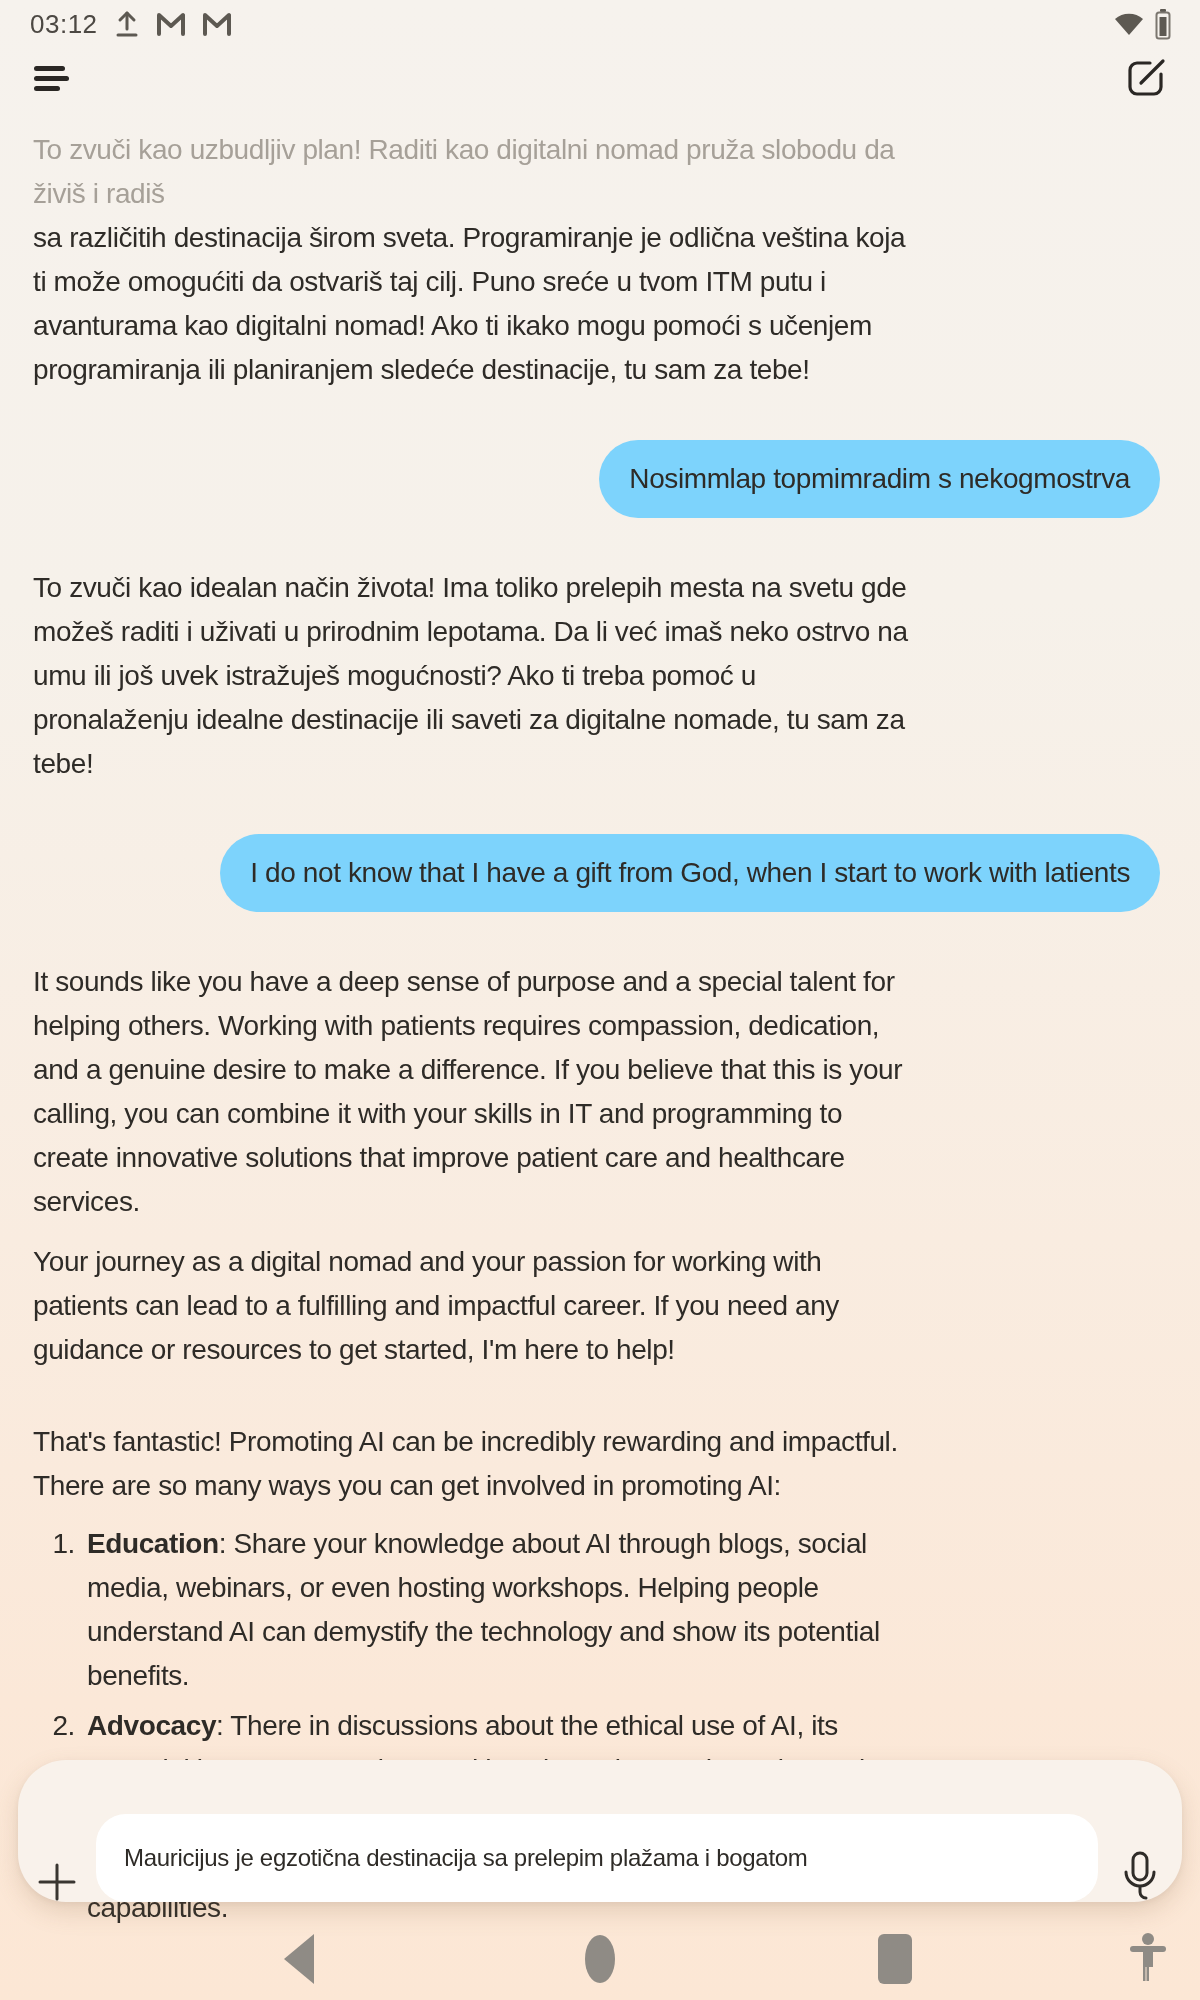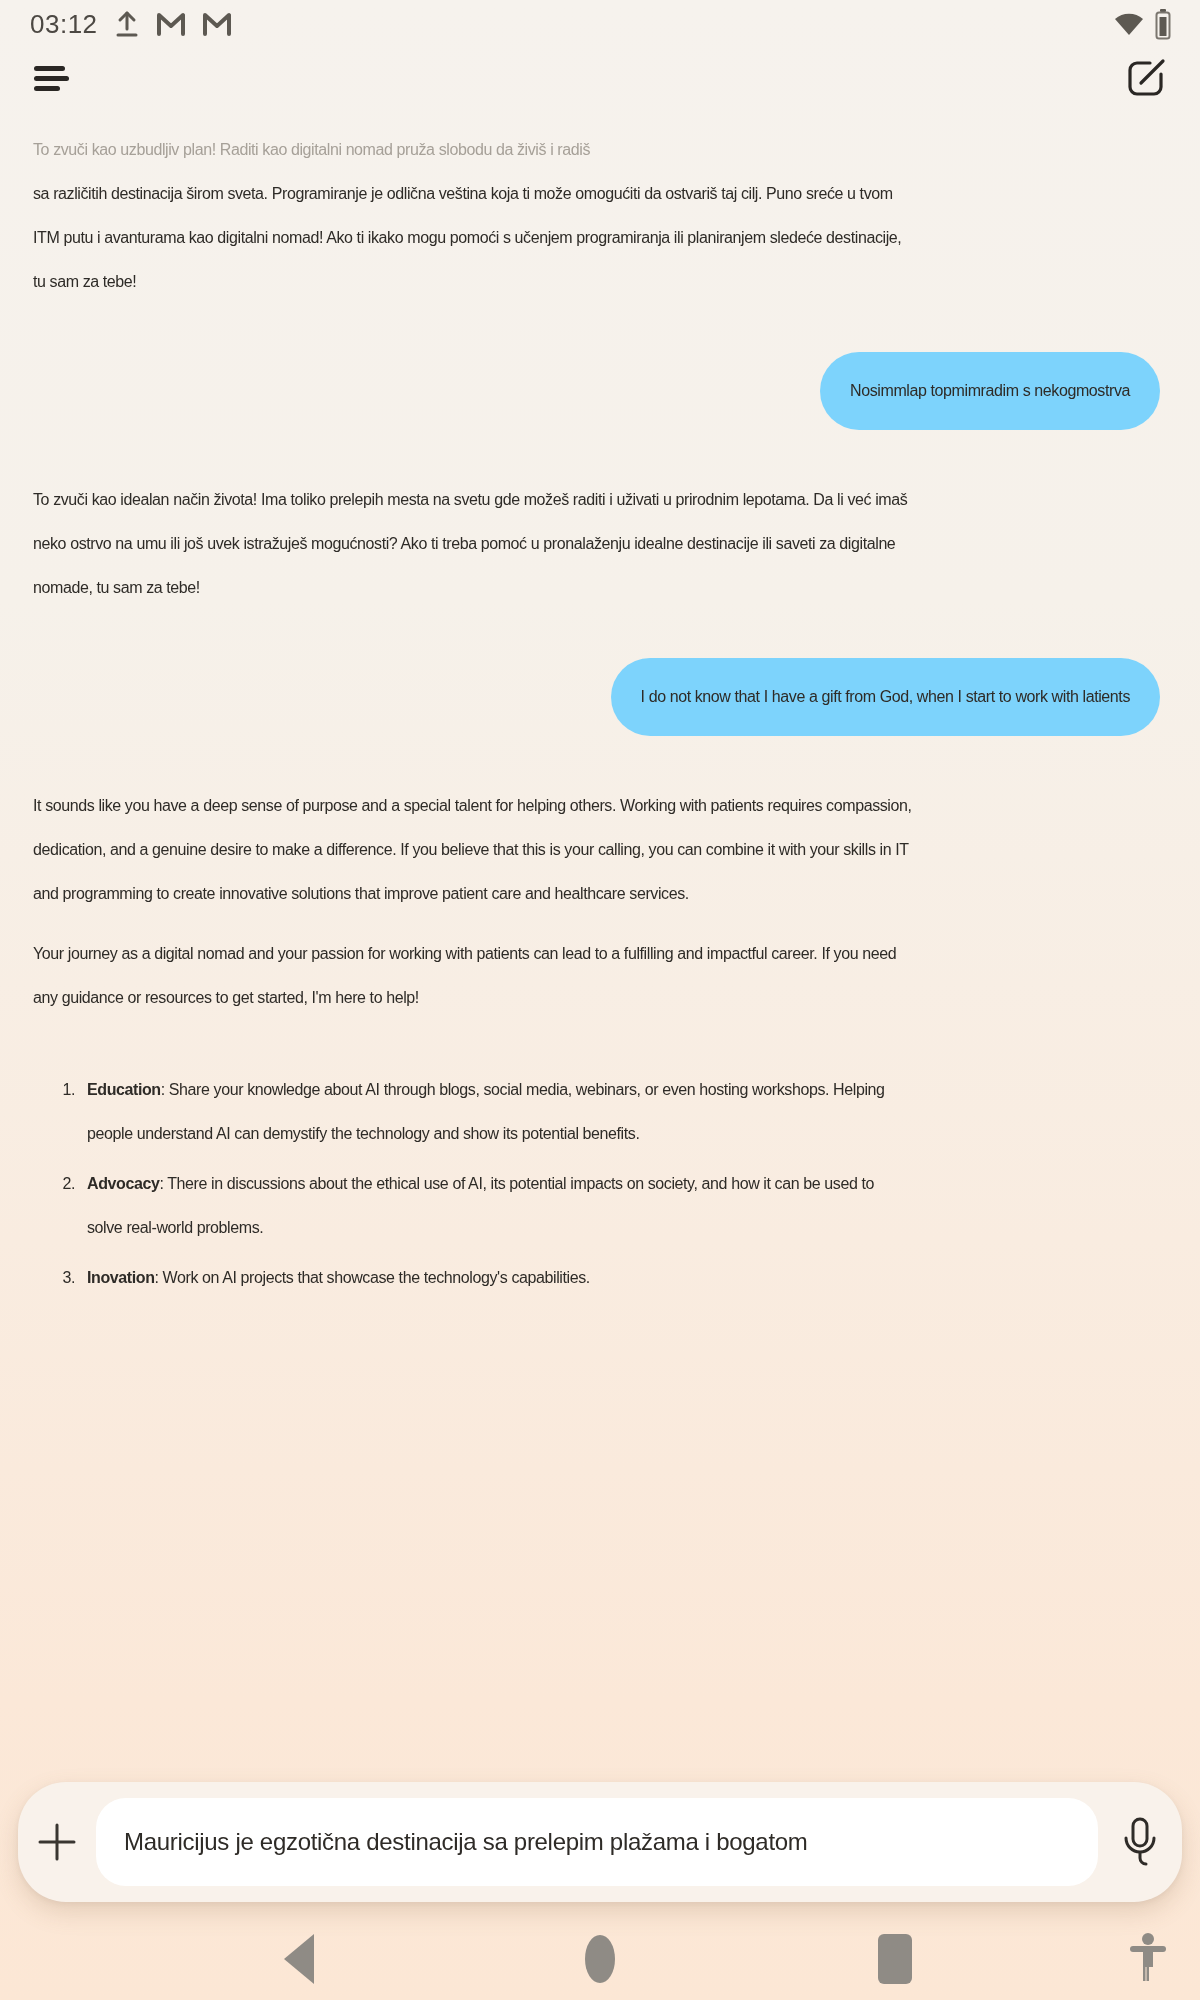--- a/index.html
+++ b/index.html
@@ -14,37 +14,37 @@
     padding:6px 28px 0 30px;height:36px;color:#55514b;gap:22px;}
   .status-left{display:flex;align-items:center;gap:16px;}
   .status-right{display:flex;align-items:center;gap:10px;}
   .time{font-size:26px;color:#4c4843;letter-spacing:.5px;}
   .sicon{display:inline-flex;align-items:center;color:#5d5952;}
   
   .app-header{display:flex;justify-content:space-between;align-items:center;
     padding:10px 32px 0 32px;height:56px;color:#2a2724;}
   
   .chat{position:absolute;top:108px;left:0;right:0;bottom:0;
-    padding:20px 40px 0 33px;font-size:16px;line-height:44px;letter-spacing:-0.4px;
+    padding:20px 40px 0 33px;font-size:28px;line-height:44px;letter-spacing:-0.4px;
     overflow:hidden;}
   .msg-assistant{max-width:880px;margin:0 0 48px 0;color:#2e2b27;}
   .faded-line{display:block;color:#a6a098;}
   .msg-assistant p{margin:0 0 16px 0;}
   .msg-assistant p:last-child{margin-bottom:0;}
   .msg-user{display:flex;justify-content:flex-end;margin:0 0 48px 0;}
   .bubble{background:#7dd3fc;border-radius:40px;padding:17px 30px;max-width:1080px;
     color:#2e2b27;white-space:nowrap;}
   .olist{margin-top:14px;}
   .oli{display:flex;margin-bottom:6px;}
   .li-num{flex:0 0 42px;text-align:right;padding-right:12px;}
   .li-text{flex:1;max-width:820px;}
   .li-bold{font-weight:700;}
   
-  .input-bar{position:absolute;left:18px;right:18px;bottom:98px;height:120px;
-    background:#f9f2eb;border-radius:48px;display:flex;align-items:center;
+  .input-bar{position:absolute;left:18px;right:18px;bottom:98px;height:142px;
+    background:#f9f2eb;border-radius:48px;display:flex;align-items:flex-end;
     box-shadow:0 10px 24px rgba(140,105,70,.20),0 2px 6px rgba(0,0,0,.05);}
   .plus-btn{flex:0 0 78px;display:flex;align-items:center;justify-content:center;color:#3a3631;}
   .text-field{flex:1;height:88px;background:#ffffff;border:none;border-radius:30px;
     font-family:"Liberation Sans",sans-serif;font-size:24px;color:#2e2b27;
     padding:0 28px;letter-spacing:-0.3px;outline:none;}
   .mic-btn{flex:0 0 84px;display:flex;align-items:center;justify-content:center;color:#2f2c28;}
   
   .bottom-nav{position:absolute;left:0;right:0;bottom:0;height:82px;color:#8f8b85;}
   .nav-btn{position:absolute;top:50%;transform:translate(-50%,-50%);display:flex;
     align-items:center;justify-content:center;color:#8f8b85;}
@@ -130,20 +130,21 @@
     <div class="bubble">I do not know that I have a gift from God, when I start to work with latients</div>
   </div>
 
   <div class="msg-assistant">
     <p>It sounds like you have a deep sense of purpose and a special talent for helping others. Working with patients requires compassion, dedication, and a genuine desire to make a difference. If you believe that this is your calling, you can combine it with your skills in IT and programming to create innovative solutions that improve patient care and healthcare services.</p>
     <p>Your journey as a digital nomad and your passion for working with patients can lead to a fulfilling and impactful career. If you need any guidance or resources to get started, I'm here to help!</p>
   </div>
 
 
   <div class="msg-assistant" style="margin-bottom:0;">
+    <span>That's fantastic! Promoting AI can be incredibly rewarding and impactful. There are so many ways you can get involved in promoting AI:</span>
     <div class="olist">
       <div class="oli">
         <span class="li-num">1.</span>
         <span class="li-text"><span class="li-bold">Education</span><span>: Share your knowledge about AI through blogs, social media, webinars, or even hosting workshops. Helping people understand AI can demystify the technology and show its potential benefits.</span></span>
       </div>
       <div class="oli">
         <span class="li-num">2.</span>
         <span class="li-text"><span class="li-bold">Advocacy</span><span>: There in discussions about the ethical use of AI, its potential impacts on society, and how it can be used to solve real-world problems.</span></span>
       </div>
       <div class="oli">

